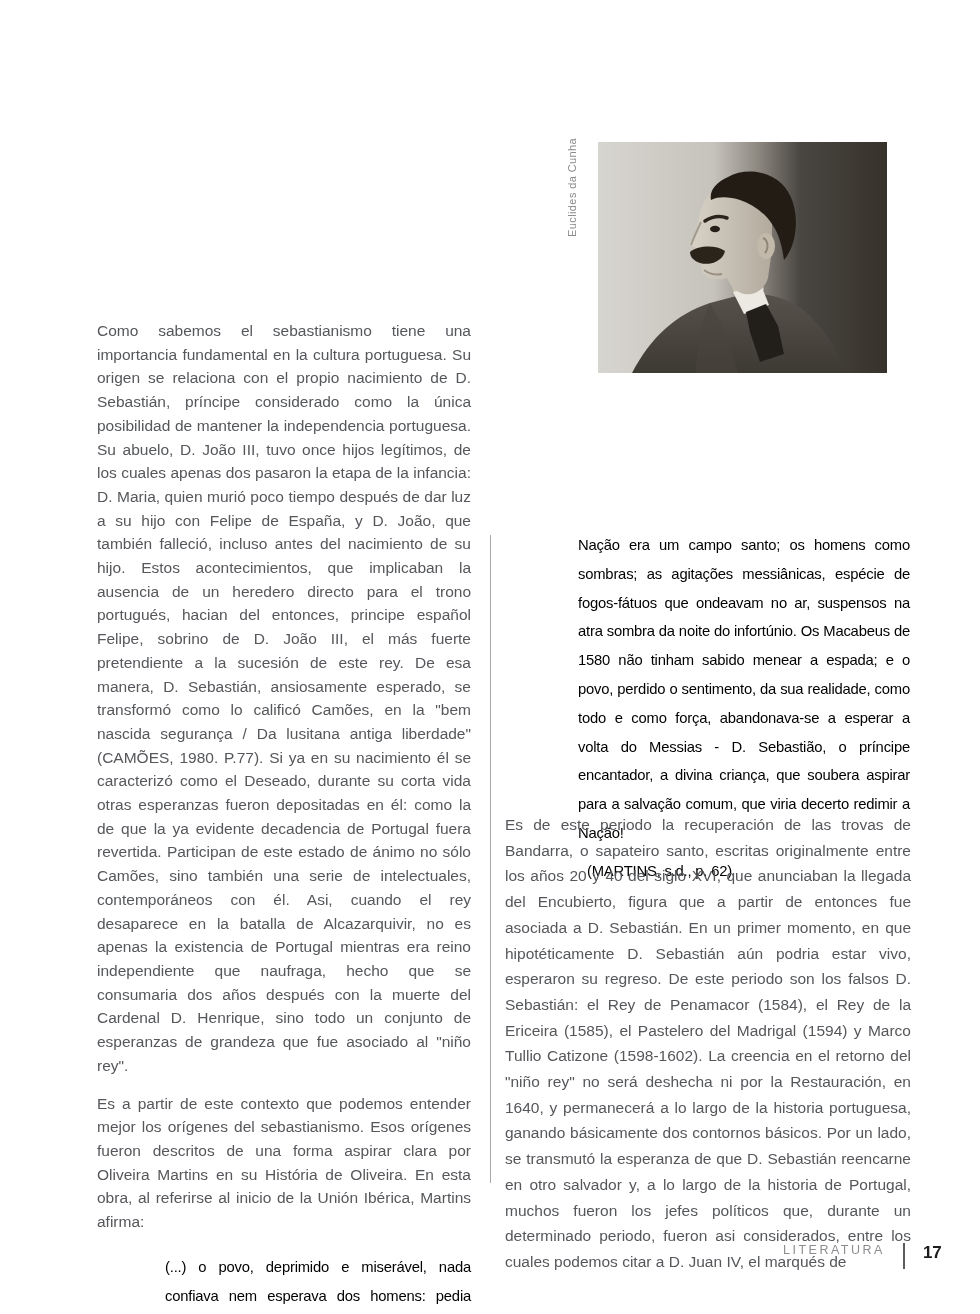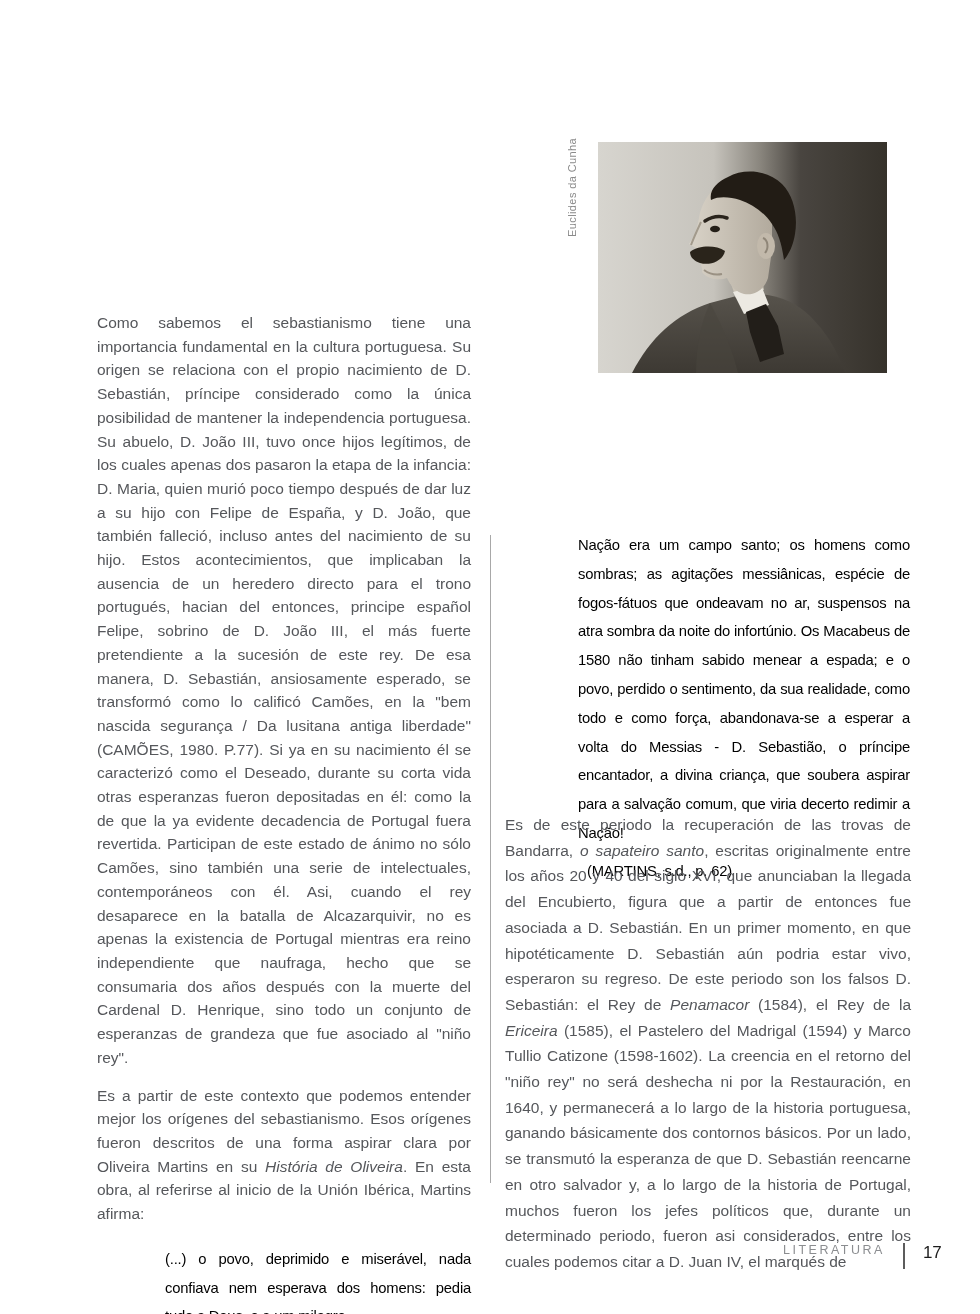--- a/index.html
+++ b/index.html
@@ -9,31 +9,31 @@
     font-family:"Liberation Sans", sans-serif;
     -webkit-font-smoothing:antialiased;
   }
   
   .col-left{position:absolute; left:97px; top:307px; width:374px;}
   .col-right-quote{position:absolute; left:578px; top:531px; width:332px;}
   .col-right-text{position:absolute; left:505px; top:812px; width:406px;}
 
   .body-copy{
     color:#55575b; font-size:15.5px; text-align:justify;
-    margin:4px 0 14px 0;
+    margin:12px 0 14px 0;
   }
   .lh-left{line-height:23.7px;}
   .lh-right{line-height:25.7px;}
 
   .quote-copy{
     color:#000000; font-size:14.8px; line-height:28.8px;
     letter-spacing:-0.2px; text-align:justify; margin:0 0 9px 0;
   }
   .left-blockquote{margin:19px 0 0 68px; width:306px;}
-  .i{font-style:italic;}
+  .i{}
 
   
   .photo-figure{position:absolute; left:598px; top:142px; width:289px; height:231px;}
   .photo-figure svg{display:block; width:100%; height:100%;}
   .photo-caption{
     position:absolute; left:566px; top:237px;
     transform:rotate(-90deg); transform-origin:0 0;
     white-space:nowrap; color:#8b8b8b; font-size:11px; letter-spacing:0.4px;
   }
 
@@ -45,21 +45,21 @@
 
   
   .footer{
     position:absolute; left:783px; top:1243px;
     display:flex; align-items:flex-start; gap:18px; height:28px;
   }
   .footer-section{
     color:#8b8d90; font-size:12.5px; letter-spacing:2.5px; font-weight:400;
   }
   .footer-bar{width:2px; height:26px; background:#5c5c5c;}
-  .footer-page{color:#1c1c1c; font-size:17px; font-weight:normal;}
+  .footer-page{color:#1c1c1c; font-size:17px; font-weight:bold;}
 </style>
 </head>
 <body>
 
 <div class="page">
 
   <figure class="photo-figure" style="margin:0">
     <svg viewBox="0 0 289 231" preserveAspectRatio="none">
       <defs>
         <linearGradient id="pbg" x1="0" y1="0" x2="1" y2="0">

